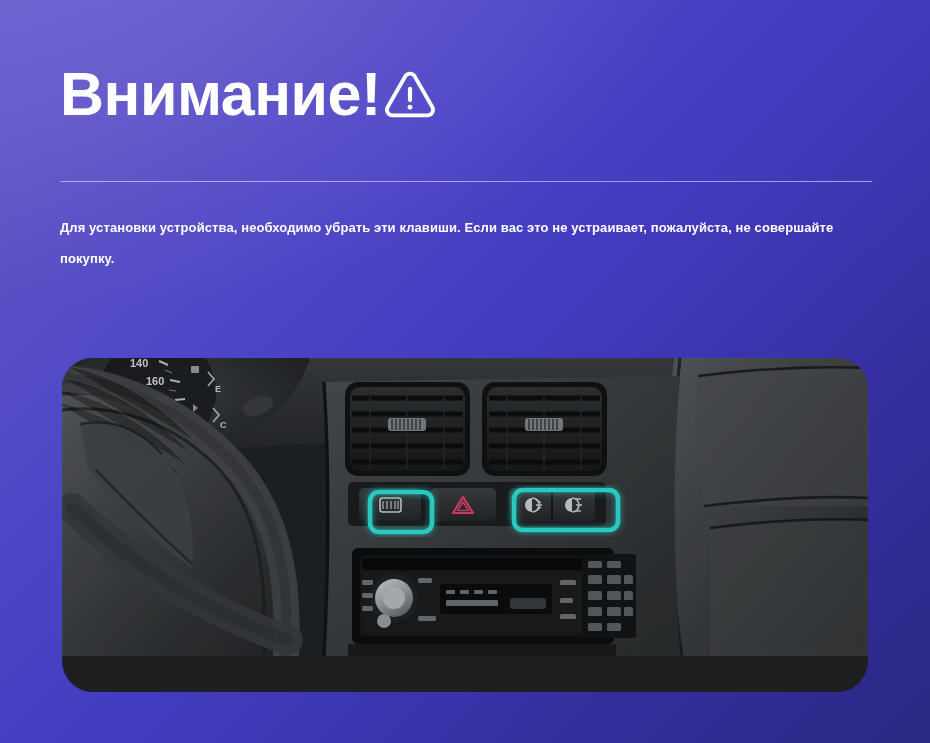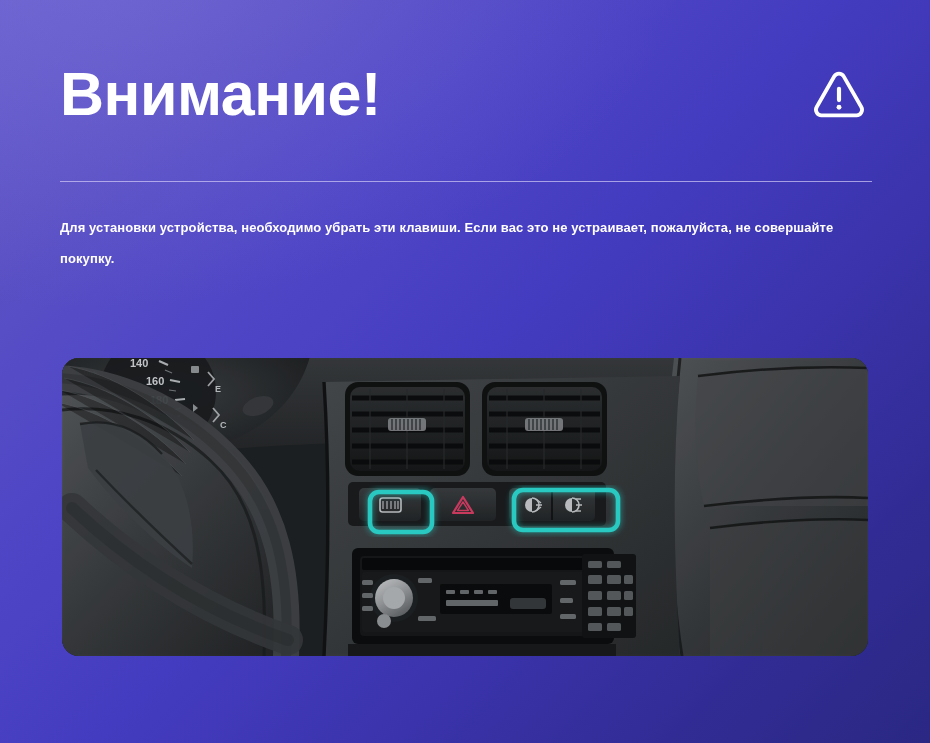--- a/index.html
+++ b/index.html
@@ -30,21 +30,21 @@
     position:absolute; inset:0;
     background:radial-gradient(120% 90% at 8% -8%, rgba(140,130,230,.38) 0%, rgba(140,130,230,0) 55%);
     pointer-events:none;
   }
 
   
   .header {
     position:absolute;
     left:60px; top:46px; right:58px;
     height:96px;
-    display:flex; align-items:center; justify-content:space-between;
+    display:flex; align-items:center; 
   }
   .page-title {
     color:#ffffff;
     font-size:61px;
     font-weight:bold;
     letter-spacing:-0.5px;
     line-height:1;
     white-space:nowrap;
   }
   .warn-icon { width:58px; height:58px; flex:0 0 auto; margin-right:4px; }
@@ -65,22 +65,22 @@
     font-size:13px;
     font-weight:bold;
     line-height:31px;
     letter-spacing:.1px;
   }
 
   
   .photo {
     position:absolute;
     left:62px; top:358px;
-    width:806px; height:298px;
-    border-radius:17px;
+    width:806px; height:334px;
+    border-radius:31px;
     overflow:hidden;
     background:#1d1f21;
   }
   .photo svg { display:block; width:806px; height:298px; }
 </style>
 </head>
 <body>
 
 <div id="page">
 

